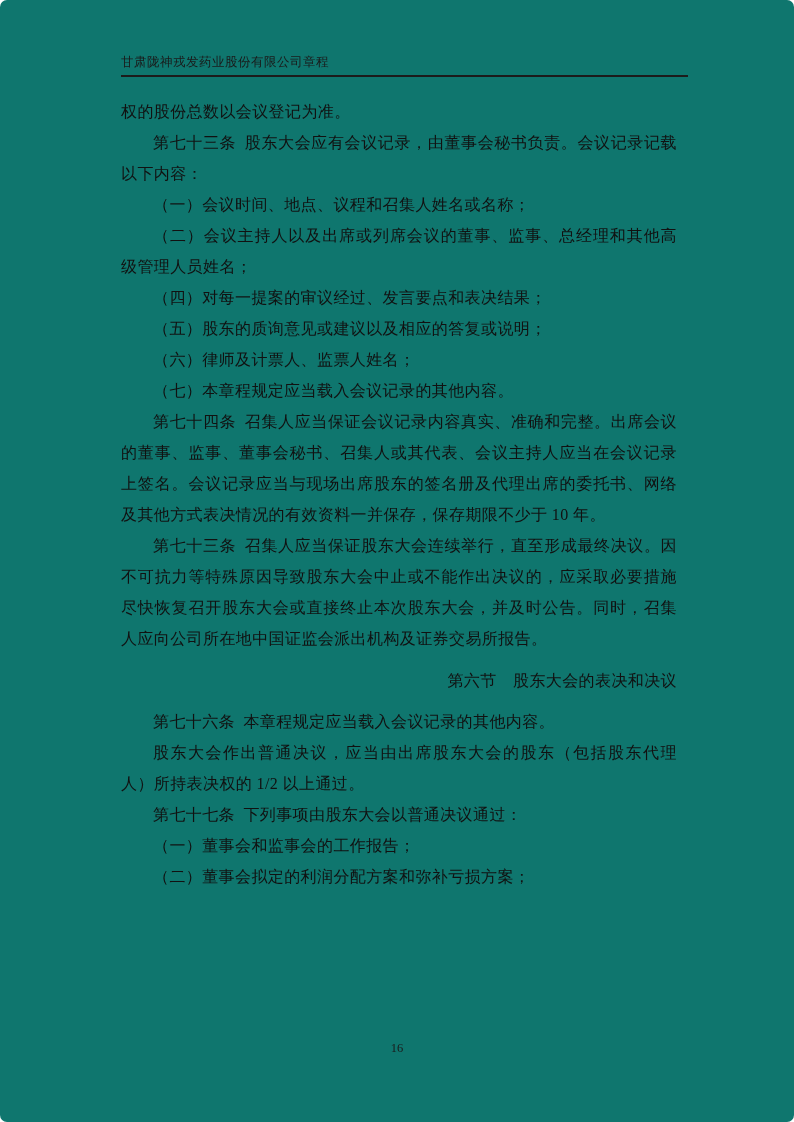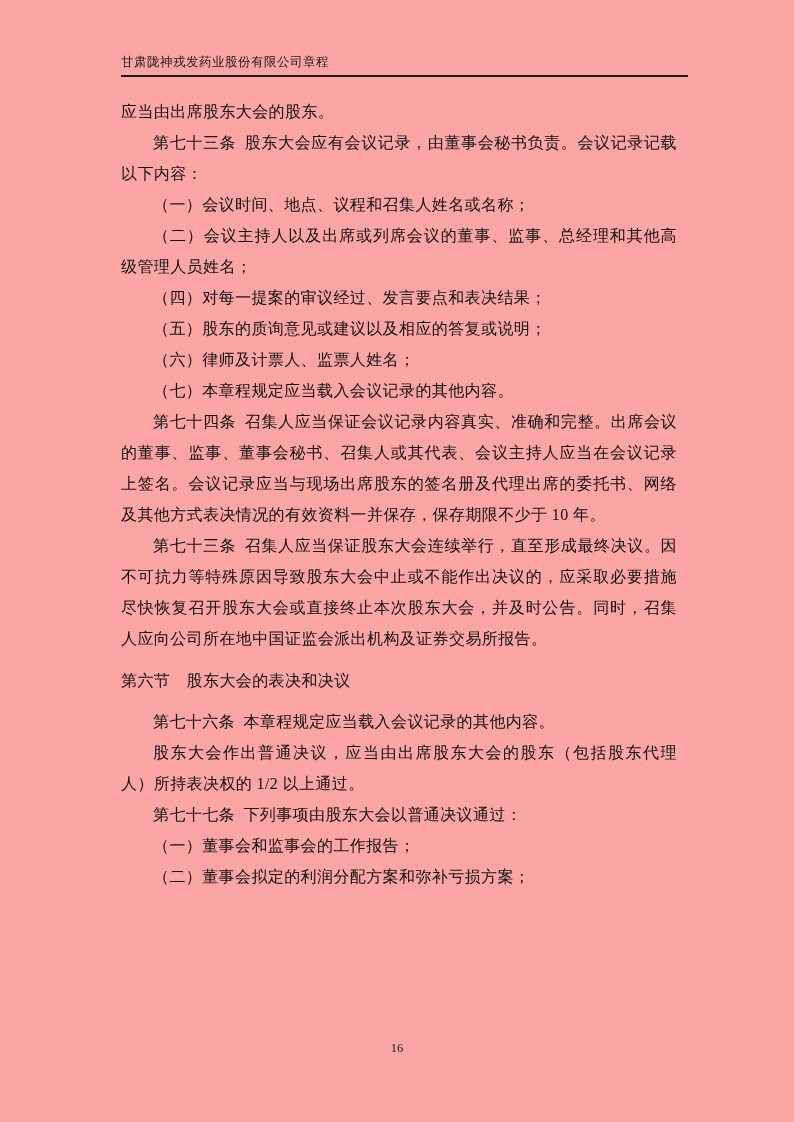--- a/index.html
+++ b/index.html
@@ -4,24 +4,25 @@
 <style>
   html, body {
     margin: 0;
     padding: 0;
     background: #ffffff;
   }
   .page {
     position: relative;
     width: 794px;
     height: 1122px;
-    background: #fca5a5;
+    background: #0f766e;
     color: #111111;
     font-family: "Liberation Serif", "DejaVu Serif", serif;
     overflow: hidden;
+    border-radius: 7px;
   }
   .doc-header {
     position: absolute;
     top: 54px;
     left: 121px;
     width: 567px;
   }
   .doc-header .header-title {
     display: block;
     font-size: 12.5px;
@@ -45,21 +46,21 @@
     letter-spacing: 0.4px;
   }
   .para {
     margin: 0;
     text-align: justify;
   }
   .para.indent {
     text-indent: 32px;
   }
   .para.heading {
-    text-align: left;
+    text-align: right;
     text-indent: 0;
     font-weight: bold;
     margin: 11px 0 10px 0;
   }
   .bold {
     font-weight: normal;
   }
   .doc-footer {
     position: absolute;
     top: 1040px;
@@ -75,21 +76,21 @@
 <body>
 
 <div class="page">
 
   <div class="doc-header">
     <span class="header-title">甘肃陇神戎发药业股份有限公司章程</span>
     <div class="header-rule"></div>
   </div>
 
   <div class="doc-content">
-      <p class="para "><span>应当由出席股东大会的股东。</span></p>
+      <p class="para "><span>权的股份总数以会议登记为准。</span></p>
       <p class="para  indent"><span class="bold">第七十三条</span><span> 股东大会应有会议记录，由董事会秘书负责。会议记录记载以下内容：</span></p>
       <p class="para  indent"><span>（一）会议时间、地点、议程和召集人姓名或名称；</span></p>
       <p class="para  indent"><span>（二）会议主持人以及出席或列席会议的董事、监事、总经理和其他高级管理人员姓名；</span></p>
       <p class="para  indent"><span>（四）对每一提案的审议经过、发言要点和表决结果；</span></p>
       <p class="para  indent"><span>（五）股东的质询意见或建议以及相应的答复或说明；</span></p>
       <p class="para  indent"><span>（六）律师及计票人、监票人姓名；</span></p>
       <p class="para  indent"><span>（七）本章程规定应当载入会议记录的其他内容。</span></p>
       <p class="para  indent"><span class="bold">第七十四条</span><span> 召集人应当保证会议记录内容真实、准确和完整。出席会议的董事、监事、董事会秘书、召集人或其代表、会议主持人应当在会议记录上签名。会议记录应当与现场出席股东的签名册及代理出席的委托书、网络及其他方式表决情况的有效资料一并保存，保存期限不少于 10 年。</span></p>
       <p class="para  indent"><span class="bold">第七十三条</span><span> 召集人应当保证股东大会连续举行，直至形成最终决议。因不可抗力等特殊原因导致股东大会中止或不能作出决议的，应采取必要措施尽快恢复召开股东大会或直接终止本次股东大会，并及时公告。同时，召集人应向公司所在地中国证监会派出机构及证券交易所报告。</span></p>
       <p class="para heading"><span class="bold">第六节　股东大会的表决和决议</span></p>

